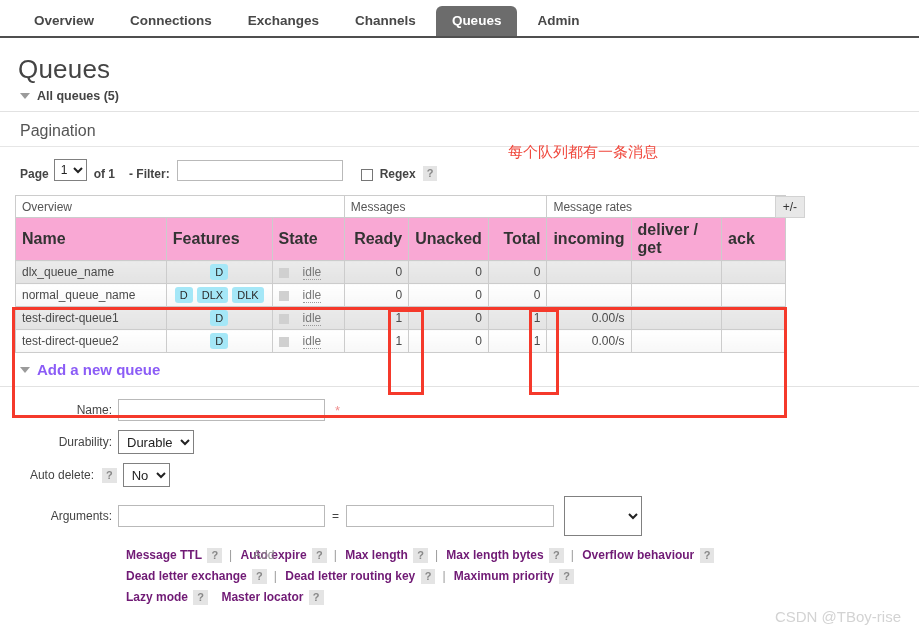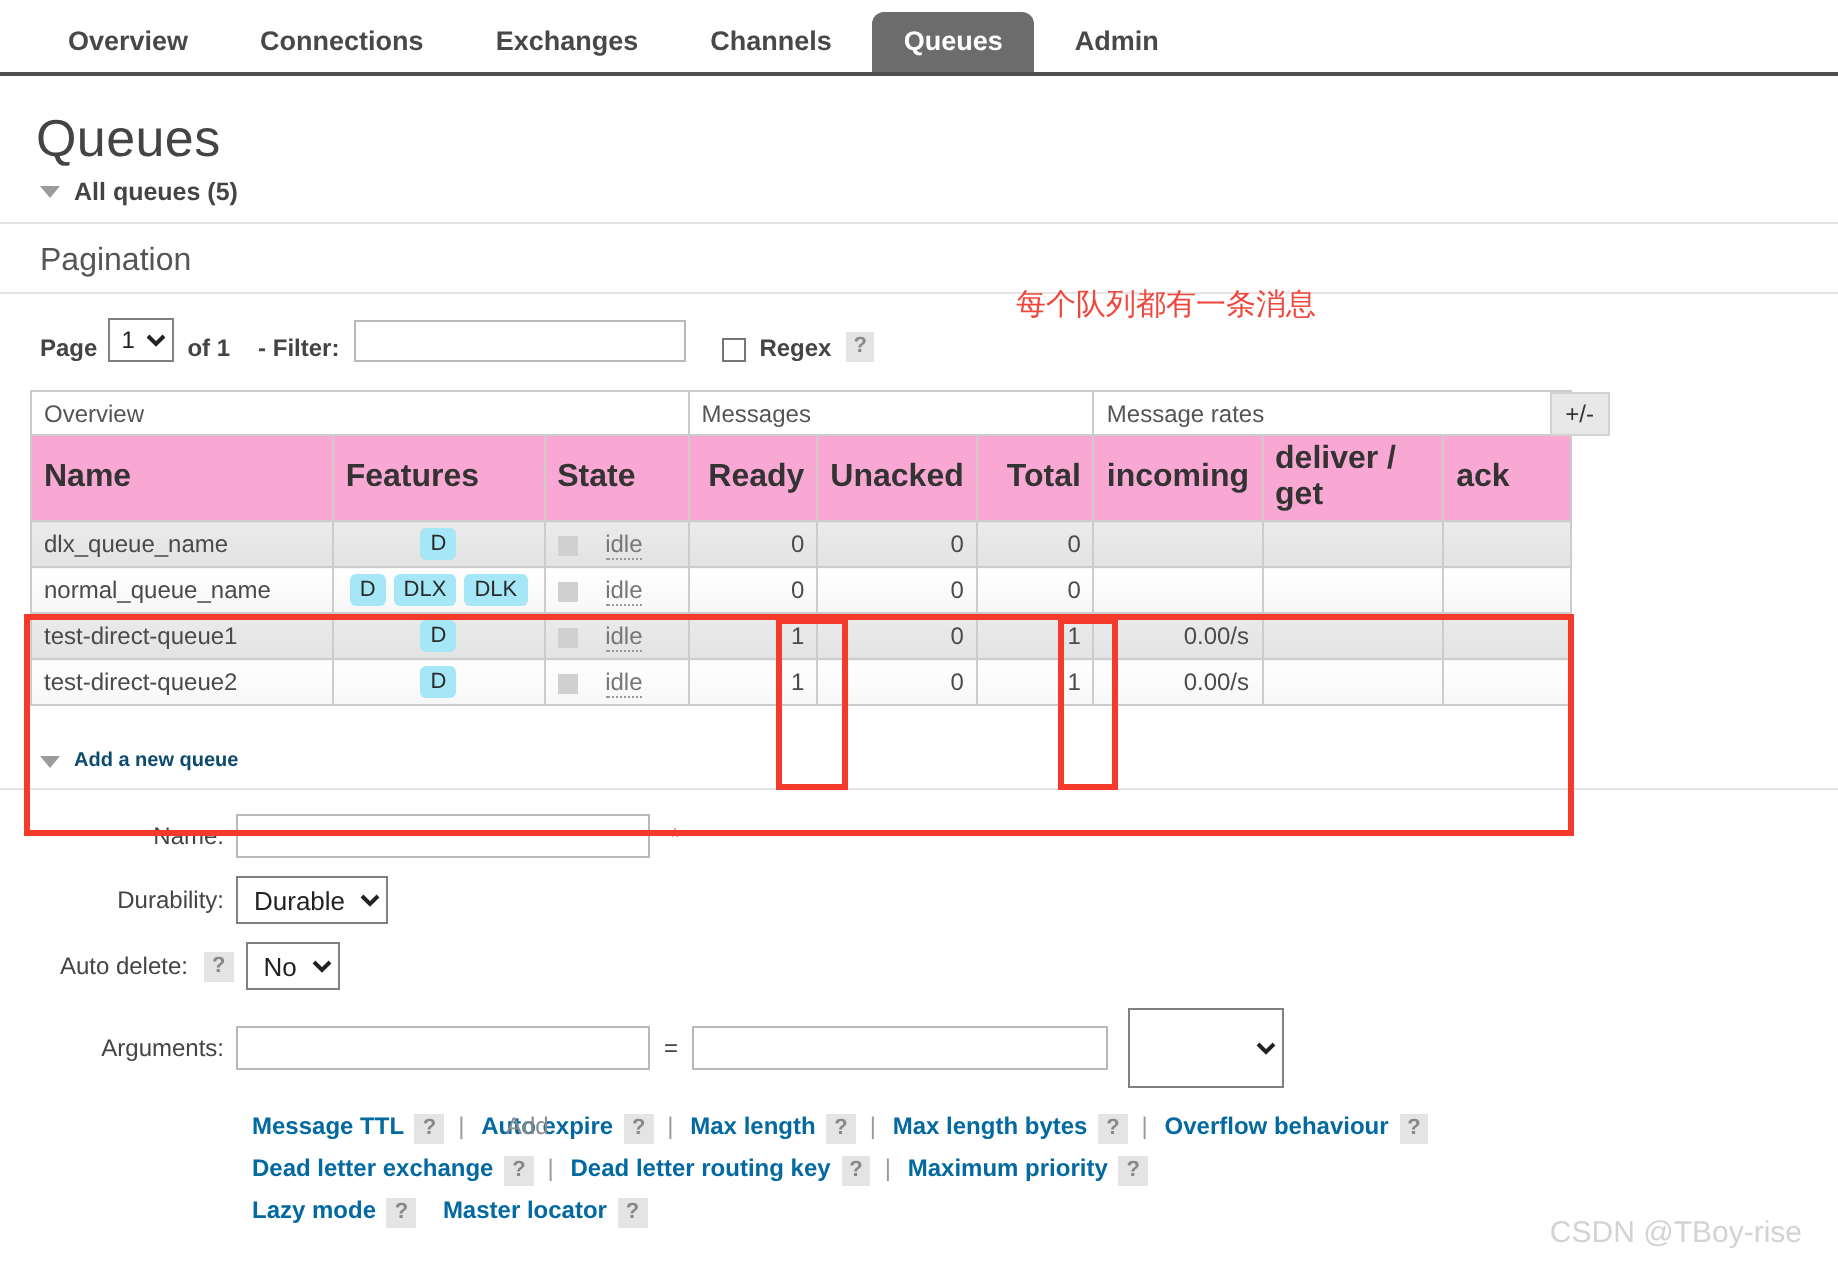--- a/index.html
+++ b/index.html
@@ -203,24 +203,24 @@
   
   .redbox {
     position: absolute;
     border: 3px solid #f5392b;
     pointer-events: none;
   }
 
   
   .addq-head {
     margin-left: 20px;
-    margin-top: 22px;
-    font-size: 10px;
-    font-weight: bold;
-    color: #0c4a6e;
+    margin-top: 8px;
+    font-size: 15px;
+    font-weight: bold;
+    color: #8b5cf6;
     display: flex;
     align-items: center;
     cursor: pointer;
   }
   .form {
     margin-top: 12px;
     font-size: 12px;
   }
   .frow {
     display: flex;
@@ -243,21 +243,21 @@
     color: #444;
   }
   .presets .addlbl {
     position: absolute;
     left: 127px;
     color: #8a8a8a;
     font-size: 12px;
   }
   .plink {
     font-weight: bold;
-    color: #0369a1;
+    color: #701a75;
     cursor: pointer;
   }
   .sep { color: #9a9a9a; margin: 0 5px; }
   .watermark {
     position: absolute;
     right: 18px; bottom: 8px;
     color: #d3d3d3;
     font-size: 15px;
   }
 </style>

